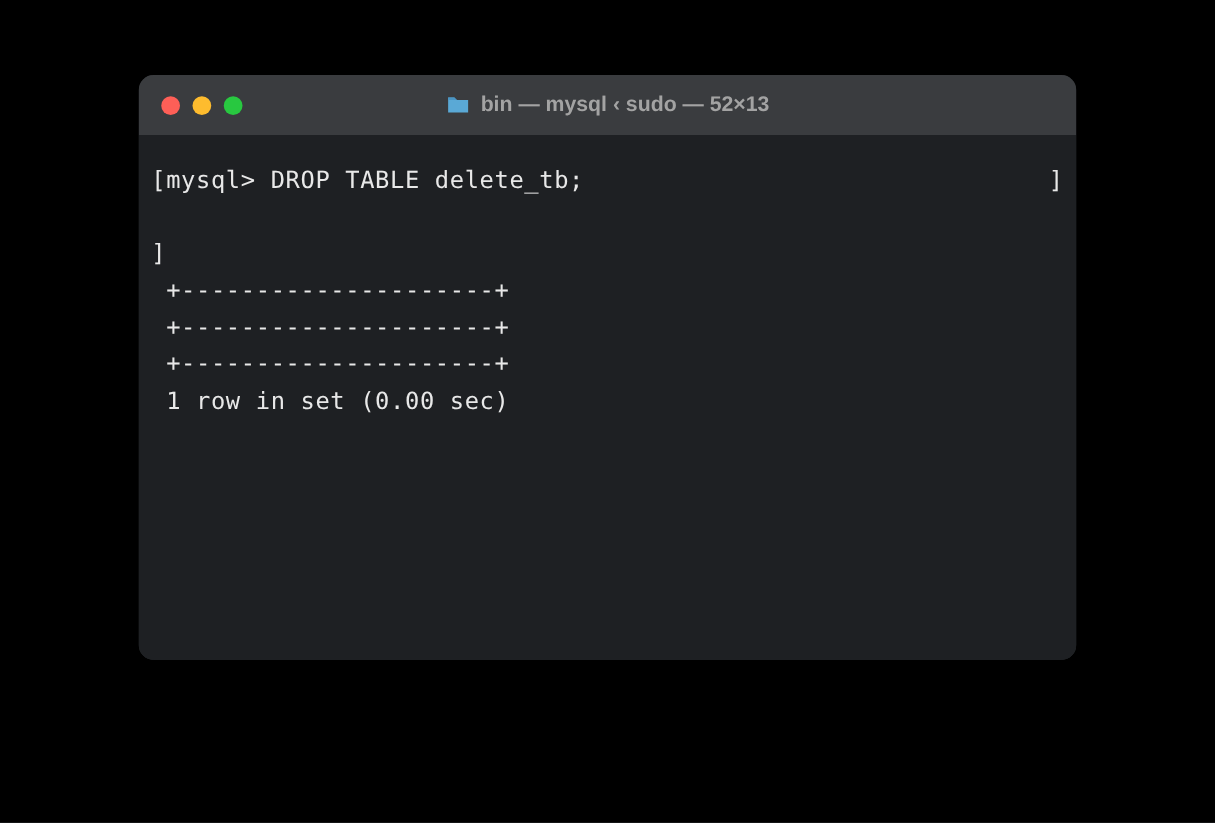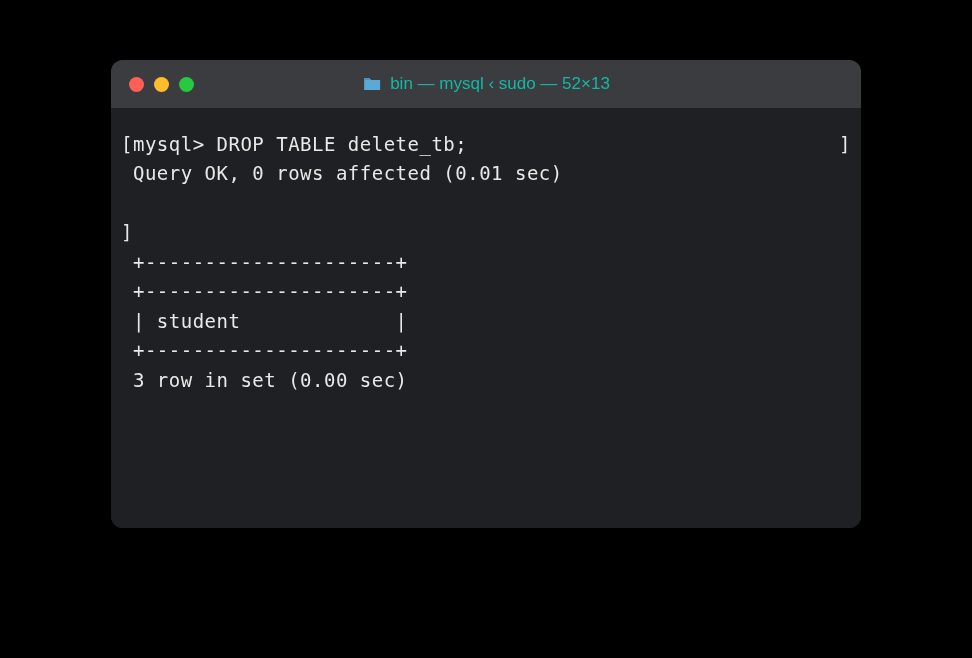--- a/index.html
+++ b/index.html
@@ -45,23 +45,23 @@
     .light-close { background: #fe5f57; }
     .light-min { background: #febc2e; }
     .light-max { background: #28c840; }
     .title-content {
       position: absolute;
       left: 50%;
       transform: translateX(-50%);
       display: flex;
       align-items: center;
       gap: 8px;
-      color: #14b8a6;
+      color: #a3a3a3;
       font-family: -apple-system, BlinkMacSystemFont, 'Segoe UI', sans-serif;
-      font-weight: 400;
+      font-weight: 700;
       font-size: 17px;
     }
     .folder-icon {
       display: inline-flex;
       align-items: center;
     }
     .terminal-body {
       background: #1e2023;
       padding: 22px 10px 22px 10px;
       color: #e8e8e8;
@@ -108,25 +108,23 @@
         </svg>
       </span>
       <span>bin — mysql ‹ sudo — 52×13</span>
     </div>
   </div>
   <div class="terminal-body">
     <div class="line prompt-line">
       <span>[mysql&gt; DROP TABLE delete_tb;</span>
       <span>]</span>
     </div>
-    <div class="line"> Query OK, 0 rows affected (0.01 sec)</div>
     <div class="blank-line"></div>
     <div class="line prompt-line">
       <span>]</span>
     </div>
     <div class="line"> +---------------------+</div>
     <div class="line"> +---------------------+</div>
-    <div class="line"> | student             |</div>
     <div class="line"> +---------------------+</div>
-    <div class="line"> 3 row in set (0.00 sec)</div>
+    <div class="line"> 1 row in set (0.00 sec)</div>
     <div class="blank-line"></div>
   </div>
 </div>
 
 </body></html>

